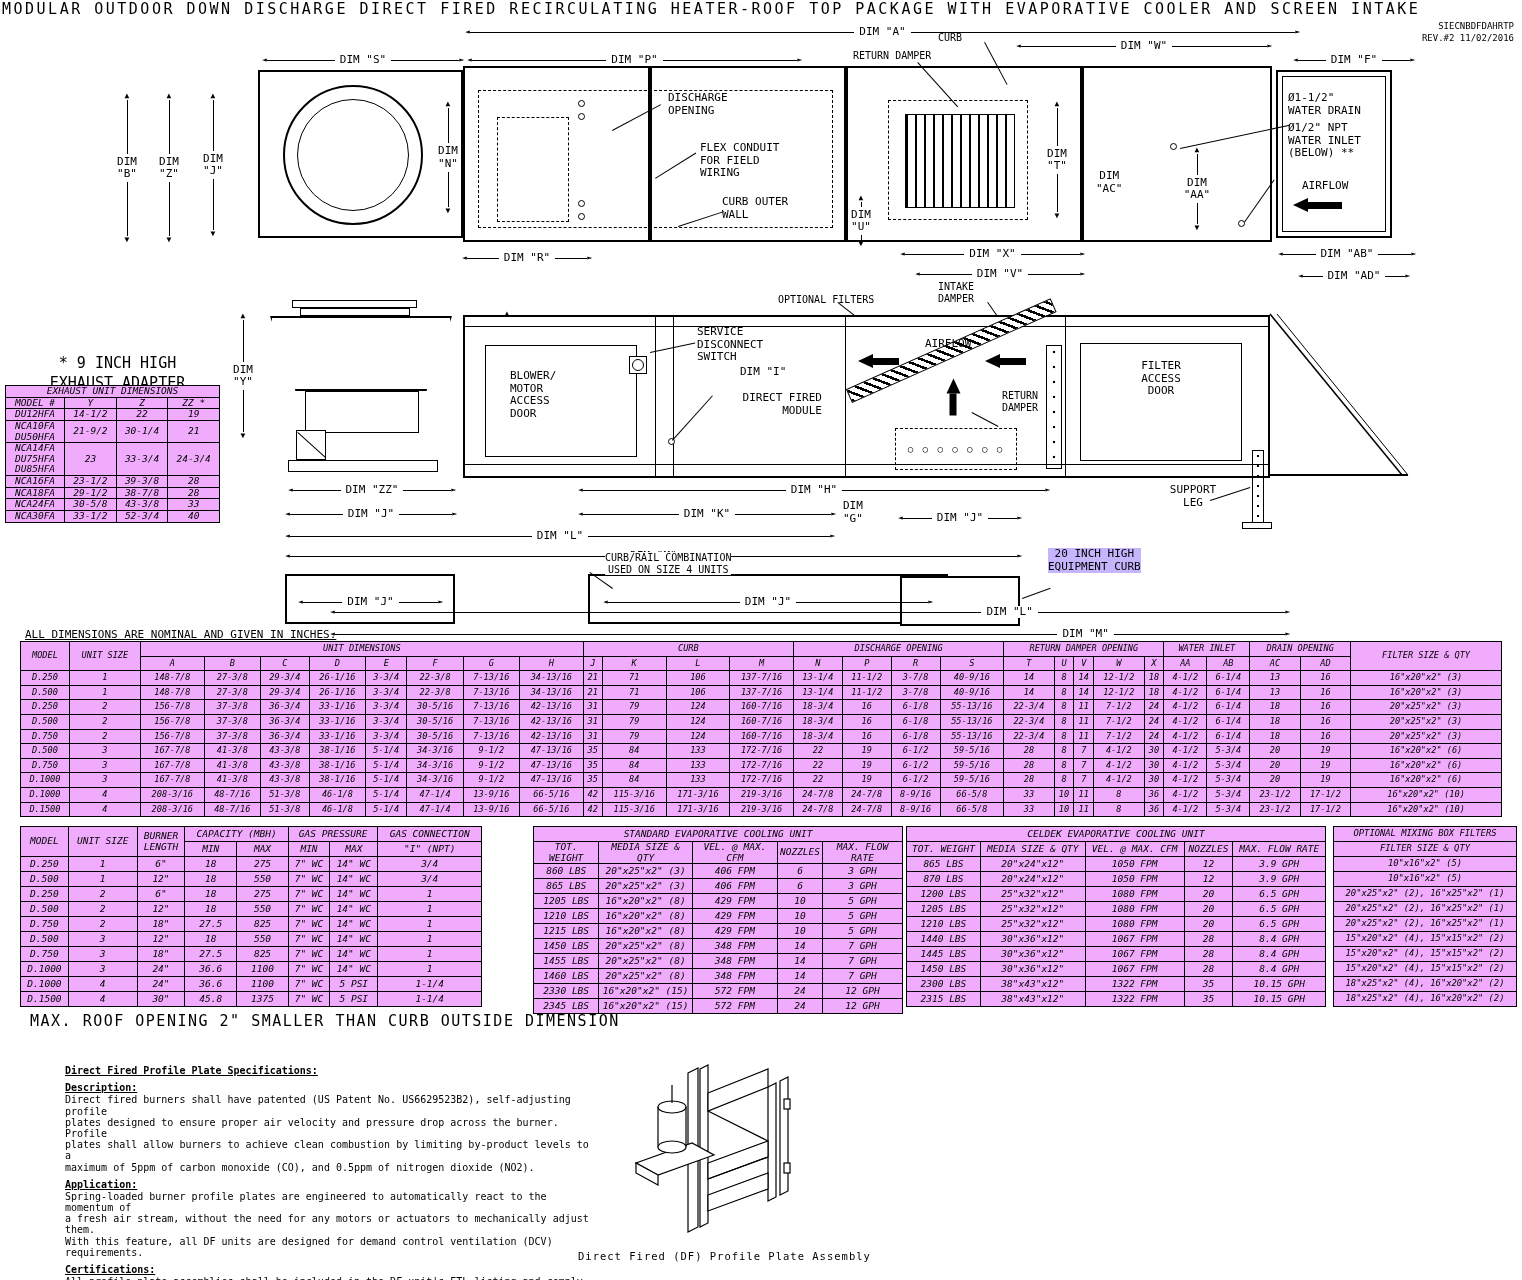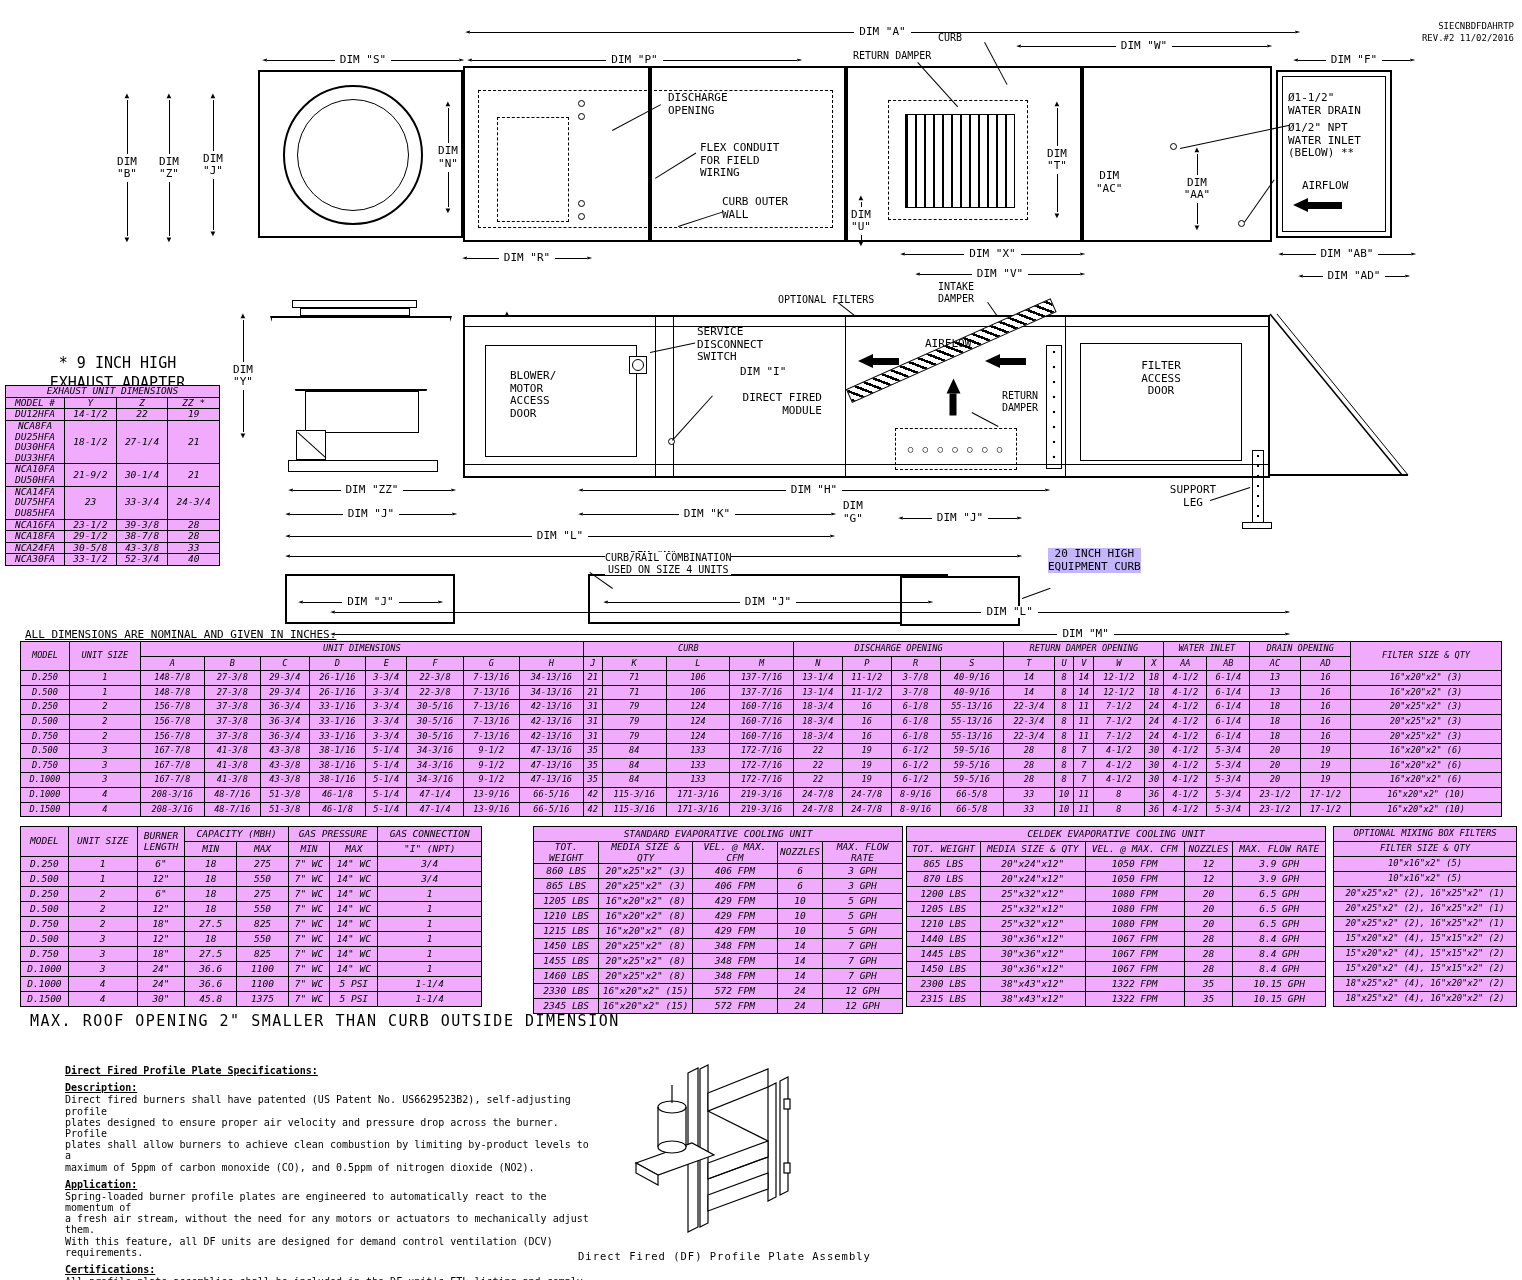--- a/index.html
+++ b/index.html
@@ -70,20 +70,21 @@
 .specs h4{margin:6px 0 1px;font-size:10px;text-decoration:underline;font-weight:bold;}
 .specs p{margin:0;white-space:pre-line;}
 .figcap{position:absolute;left:578px;top:1250px;font-size:10.5px;letter-spacing:1px;}
 svg{position:absolute;}
 </style>
 </head>
 <body>
 
 <div class="sheet">
 
+  <div class="title">MODULAR OUTDOOR DOWN DISCHARGE DIRECT FIRED RECIRCULATING HEATER-ROOF TOP PACKAGE WITH EVAPORATIVE COOLER AND SCREEN INTAKE</div>
   <div class="doccode">
     <div>SIECNBDFDAHRTP</div>
     <div>REV.#2  11/02/2016</div>
   </div>
 
 
   <div class="box" style="left:258px;top:70px;width:205px;height:168px;"></div>
   <div class="box" style="left:283px;top:85px;width:140px;height:140px;border-radius:50%;"></div>
   <div class="box thin" style="left:297px;top:99px;width:112px;height:112px;border-radius:50%;"></div>
   <div class="box" style="left:463px;top:66px;width:187px;height:176px;"></div>
@@ -268,29 +269,20 @@
           <th>Z</th>
           <th>ZZ *</th>
         </tr>
       </thead>
       <tbody>
         <tr>
           <td>DU12HFA</td>
           <td>14-1/2</td>
           <td>22</td>
           <td>19</td>
-        </tr>
-        <tr>
-          <td>NCA8FA
-DU25HFA
-DU30HFA
-DU33HFA</td>
-          <td>18-1/2</td>
-          <td>27-1/4</td>
-          <td>21</td>
         </tr>
         <tr>
           <td>NCA10FA
 DU50HFA</td>
           <td>21-9/2</td>
           <td>30-1/4</td>
           <td>21</td>
         </tr>
         <tr>
           <td>NCA14FA

